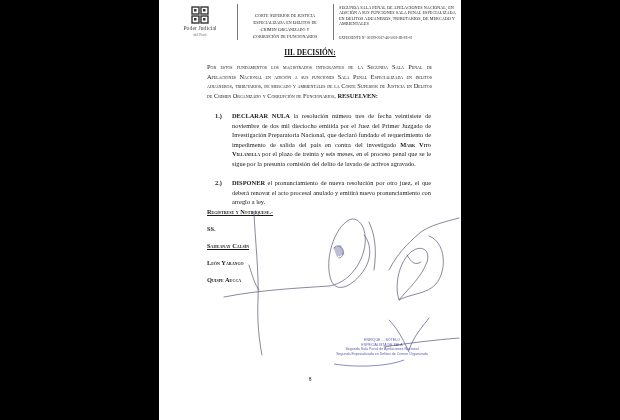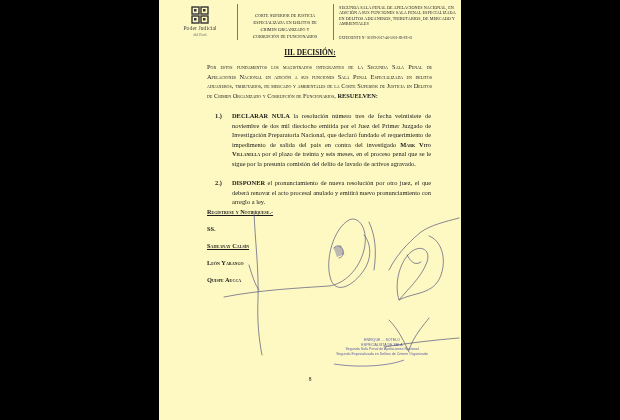--- a/index.html
+++ b/index.html
@@ -1,17 +1,17 @@
 <!DOCTYPE html>
 <html><head>
 <meta charset="utf-8">
 <style>
   html, body { margin:0; padding:0; }
   body { width:620px; height:420px; background:#000; position:relative; overflow:hidden; font-family:"Liberation Serif", serif; }
-  .page { position:absolute; left:159px; top:0; width:302px; height:420px; background:#fef9c3; overflow:hidden; }
+  .page { position:absolute; left:159px; top:0; width:302px; height:420px; background:#ffffff; overflow:hidden; }
   .logo { position:absolute; left:19px; top:6px; width:44px; text-align:center; }
   .logo-mark { display:block; margin:0 auto; }
   .logo-name { font-size:5.6px; color:#444; letter-spacing:0.1px; margin-top:1px; white-space:nowrap; }
   .logo-sub { font-size:4px; color:#666; margin-top:1px; }
   .vsep1 { position:absolute; left:78px; top:4px; width:1px; height:36px; background:#777; }
   .vsep2 { position:absolute; left:174px; top:4px; width:1px; height:36px; background:#777; }
   .court { position:absolute; left:80px; top:12px; width:92px; text-align:center; font-size:5px; line-height:7px; color:#222; font-variant:small-caps; }
   .sala { position:absolute; left:180px; top:5px; width:118px; font-size:4.2px; line-height:5.3px; color:#222; text-transform:uppercase; letter-spacing:0.05px; }
   .exp { position:absolute; left:180px; top:36px; width:118px; font-size:3.6px; color:#333; text-transform:uppercase; }
   .heading { position:absolute; left:0; width:302px; top:48px; text-align:center; font-size:7.4px; font-weight:bold; text-decoration:underline; color:#111; }

